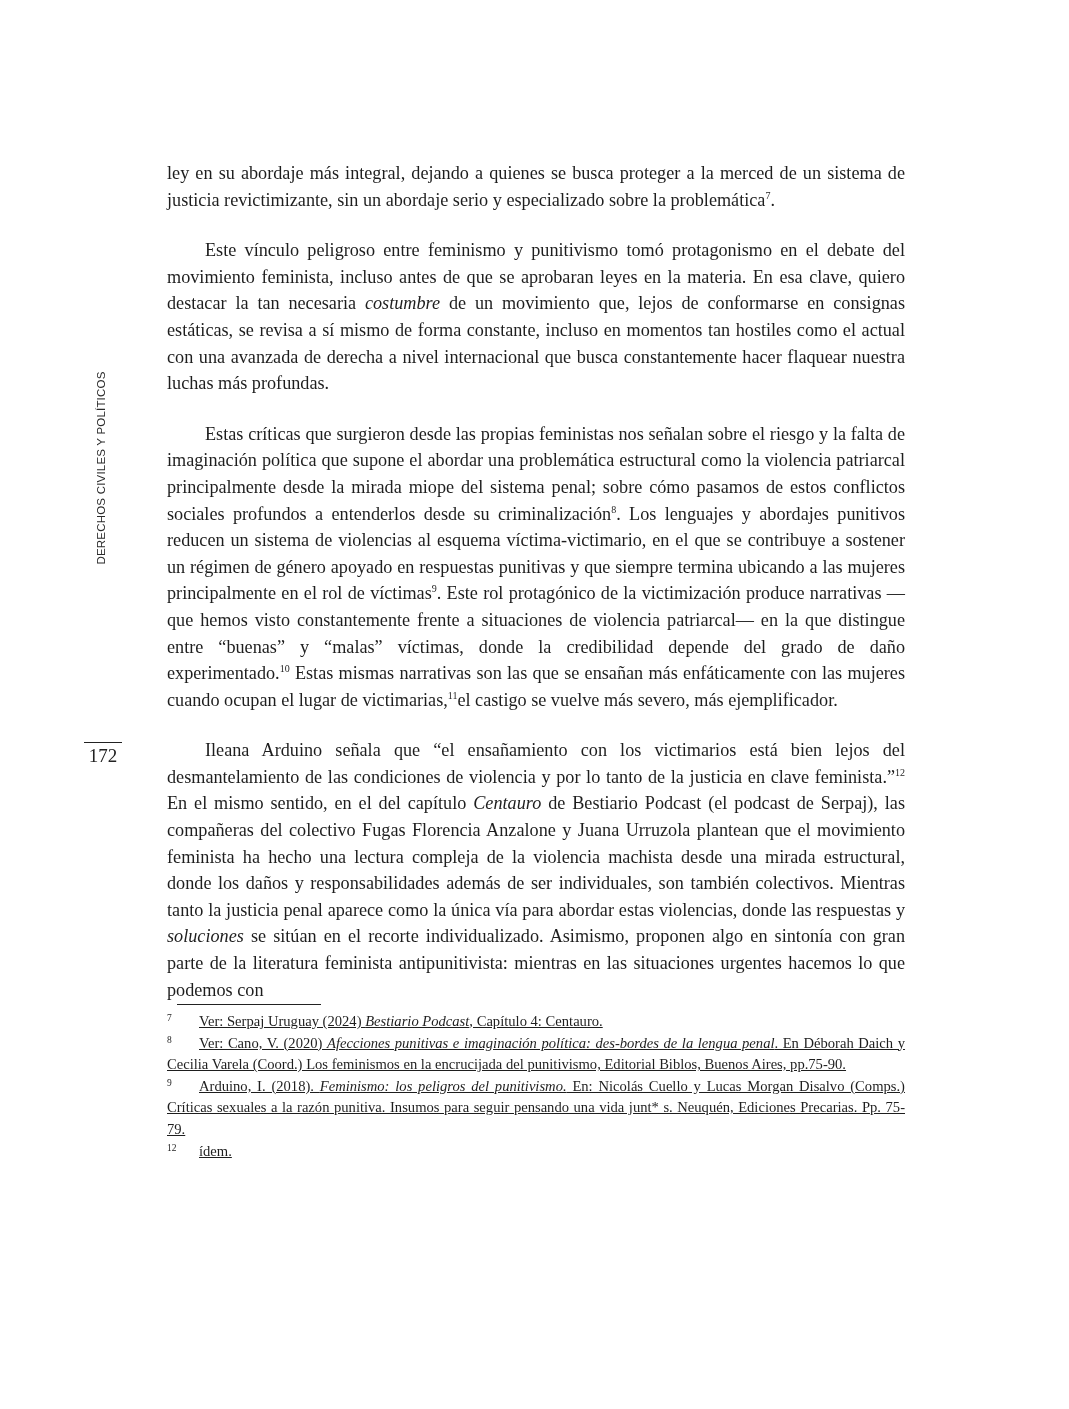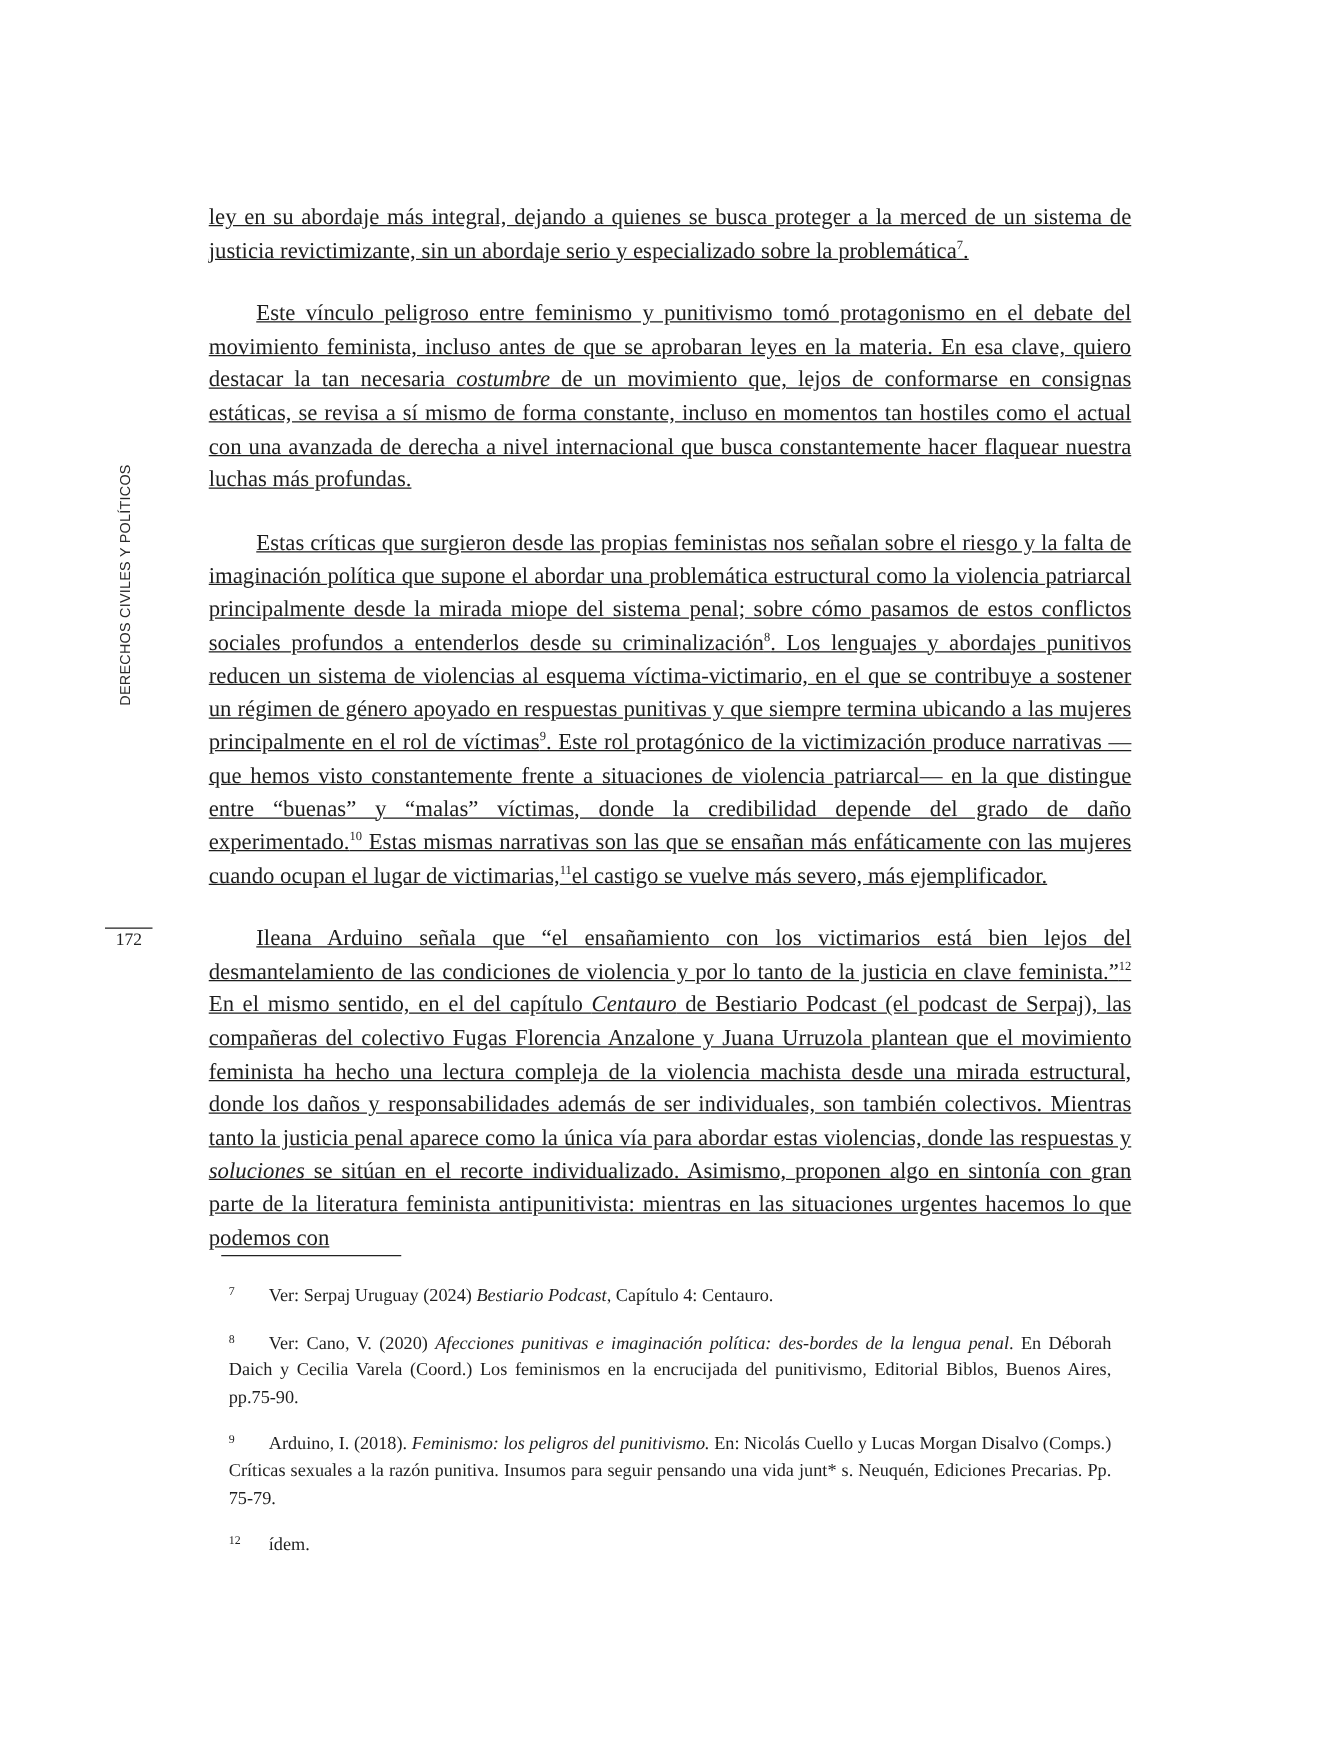--- a/index.html
+++ b/index.html
@@ -4,31 +4,31 @@
   <style>
     html, body { margin: 0; padding: 0; background: #ffffff; }
     body { width: 1069px; height: 1409px; position: relative; overflow: hidden;
            font-family: "Liberation Serif", "DejaVu Serif", serif; color: #1e1e1e; }
     .side-label { position: absolute; left: 86px; top: 370px; width: 30px; height: 196px; }
     .side-label span { position: absolute; left: 50%; top: 50%; white-space: nowrap;
       transform: translate(-50%, -50%) rotate(-90deg);
       font-family: "Liberation Sans", "DejaVu Sans", sans-serif; font-size: 11.5px;
       letter-spacing: 0.2px; color: #2a2a2a; }
     .page-num { position: absolute; left: 84px; top: 742px; width: 38px; text-align: center;
-      border-top: 1.4px solid #222; padding-top: 2px; font-size: 14px; color: #222; }
+      border-top: 1.4px solid #222; padding-top: 2px; font-size: 19px; color: #222; }
     .body-text { position: absolute; left: 167px; top: 160px; width: 738px;
       font-size: 18.2px; line-height: 26.6px; text-align: justify; hyphens: manual; }
-    .body-text p { margin: 0 0 7px 0; text-decoration: underline; }
+    .body-text p { margin: 0 0 7px 0; }
     .body-text p.indent { text-indent: 38px; margin-top: 24px; }
     sup { font-size: 10px; line-height: 0; vertical-align: super; }
     .fn-rule { position: absolute; left: 177px; top: 1004px; width: 144px; height: 0;
       border-top: 1.4px solid #222; }
     .footnotes { position: absolute; left: 167px; top: 1011px; width: 738px;
       font-size: 14.6px; line-height: 21.6px; text-align: justify; }
-    .fn { margin: 16px; }
+    .fn { margin: 0; text-decoration: underline; }
     .fn .num { display: inline-block; width: 32px; font-size: 9.5px; vertical-align: 5px; line-height: 0; }
     .fn.cont { text-indent: 32px; }
     em { font-style: italic; }
   </style>
 </head>
 <body>
 
 <div class="side-label">
   <span>DERECHOS CIVILES Y POLÍTICOS</span>
 </div>

